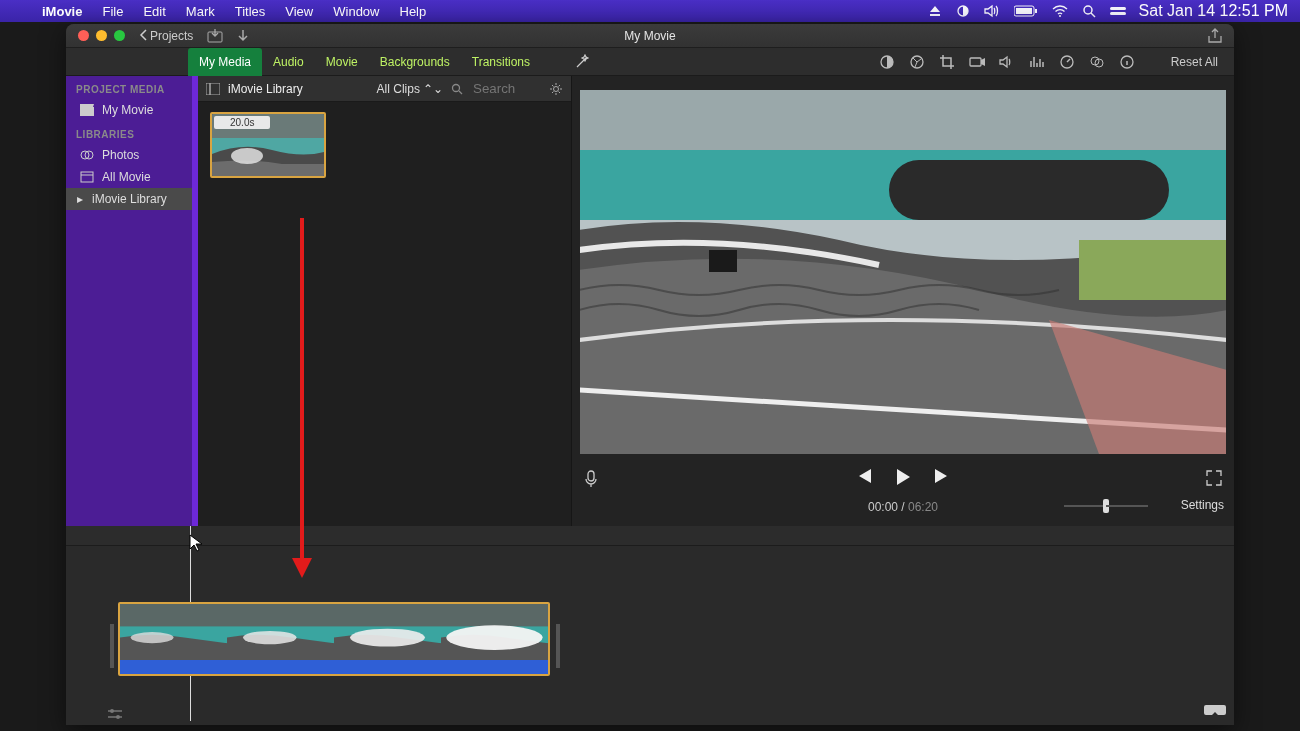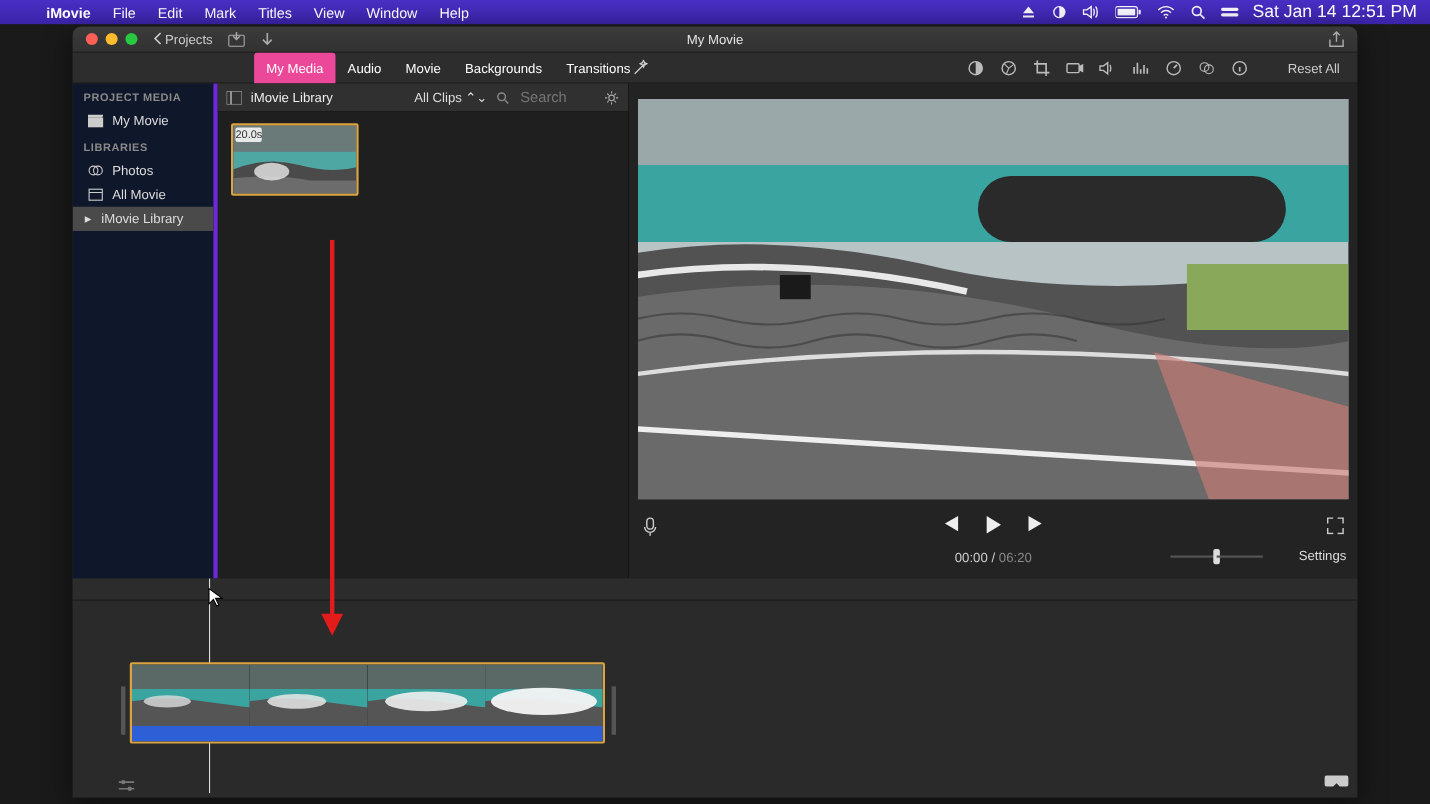--- a/index.html
+++ b/index.html
@@ -24,48 +24,48 @@
 .dot{width:11px;height:11px;border-radius:50%;}
 .dot.r{background:#ff5f57;} .dot.y{background:#febc2e;} .dot.g{background:#28c840;}
 .back{margin-left:14px; color:#ccc; display:flex; align-items:flex-start; gap:2px;}
 .tbbtn{margin-left:14px; color:#aaa; font-size:14px;}
 .title{position:absolute; left:0; right:0; text-align:center; color:#e5e5e5; font-size:12px; pointer-events:none;}
 .share{position:absolute; right:12px; color:#aaa;}
 
 
 .upper{position:absolute; left:0; top:24px; right:0; height:478px;}
 .tabs{height:28px; background:#2d2d2d; border-bottom:1px solid #1b1b1b; display:flex; align-items:center; padding-left:122px; gap:0;}
-.tab{color:#ffffff; padding:0 11px; height:28px; line-height:28px; font-size:12px;}
-.tab.active{color:#fff; background:#ec4899; border-radius:3px 3px 0 0;margin-left:43px;}
+.tab{color:#bef264; padding:0 11px; height:28px; line-height:28px; font-size:12px;}
+.tab.active{color:#fff; background:#15803d; border-radius:3px 3px 0 0;}
 .wand{position:absolute; right:644px; top:6px; color:#ccc;}
 .righticons{position:absolute; right:16px; top:0; height:28px; display:flex; align-items:center; gap:14px;}
 .righticons .i{color:#bbb;}
 .reset{color:#ccc; margin-left:22px; font-size:12px;}
 
 
-.sidebar{position:absolute; left:0; top:28px; width:132px; bottom:0; background:#0f172a; border-right:4px solid #6d28d9; font-size:12px;}
+.sidebar{position:absolute; left:0; top:28px; width:132px; bottom:0; background:#4c1d95; border-right:6px solid #6d28d9; font-size:12px;}
 .side-head{color:#8a8a8a; font-size:10px; font-weight:700; padding:8px 10px 4px; letter-spacing:.5px;}
 .side-item{display:flex; align-items:center; gap:8px; padding:4px 10px 4px 14px; color:#ddd;}
 .side-item .ico{width:14px; height:12px; display:inline-block;}
 .side-item.sel{background:#4a4a4a;}
 .side-item.indent{padding-left:10px;}
 .side-item .chev{width:8px; text-align:center;}
 
 
 .media{position:absolute; left:132px; top:28px; width:374px; bottom:0; background:#1f1f1f; border-right:1px solid #161616;}
 .mediabar{height:26px; background:#303030; display:flex; align-items:center; padding:0 8px; gap:8px; border-bottom:1px solid #1a1a1a; font-size:12px;}
 .mediabar .lib{flex:1; color:#eee;}
 .mediabar .clips{color:#ddd; display:flex; align-items:center; gap:3px;}
 .mediabar .search{flex:0 0 auto; display:flex; align-items:center; gap:8px; color:#888;}
 .searchbox{width:70px; background:transparent; border:none; color:#ddd; outline:none;}
 .gear{color:#aaa;}
 
 .thumb{position:absolute; left:12px; top:36px; width:116px; height:66px; border:2px solid #d9a441; border-radius:2px; background:#555;}
 .thumbimg{position:absolute; inset:0; border-radius:1px; overflow:hidden;}
-.badge{position:absolute; left:2px; top:2px; background:rgba(240,240,240,.94); color:#333; font-size:10px; padding:1px 0; border-radius:2px; font-weight:500;}
+.badge{position:absolute; left:2px; top:2px; background:rgba(240,240,240,.94); color:#333; font-size:10px; padding:1px 16px; border-radius:2px; font-weight:500;}
 
 
 .preview{position:absolute; left:506px; top:28px; right:0; bottom:0; background:#232323;}
 .previewvid{position:absolute; left:8px; top:14px; right:8px; height:364px; background:#3b3b3b; overflow:hidden;}
 .mic{position:absolute; left:12px; top:394px; color:#ccc;}
 .transport{position:absolute; left:0; right:0; top:392px; display:flex; justify-content:center; gap:22px; color:#eee;}
 .expand{position:absolute; right:12px; top:394px; color:#ccc;}
 .timecode{position:absolute; left:0; right:0; top:424px; text-align:center; font-size:12px; color:#ccc;}
 .timecode .dur{color:#888;}
 .zoom{position:absolute; right:86px; top:424px; width:84px; height:12px; display:flex; align-items:center;}

